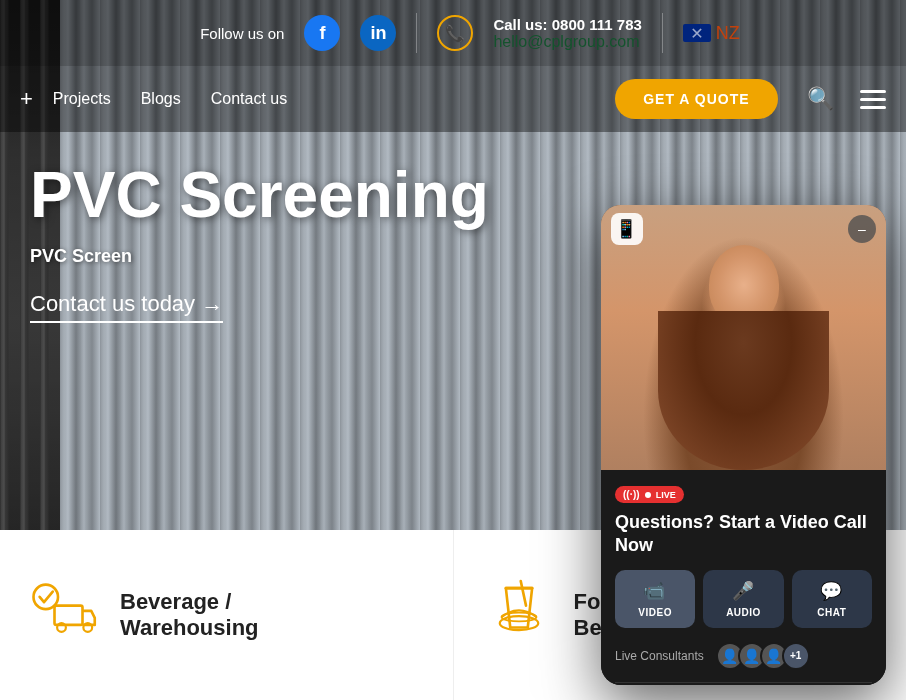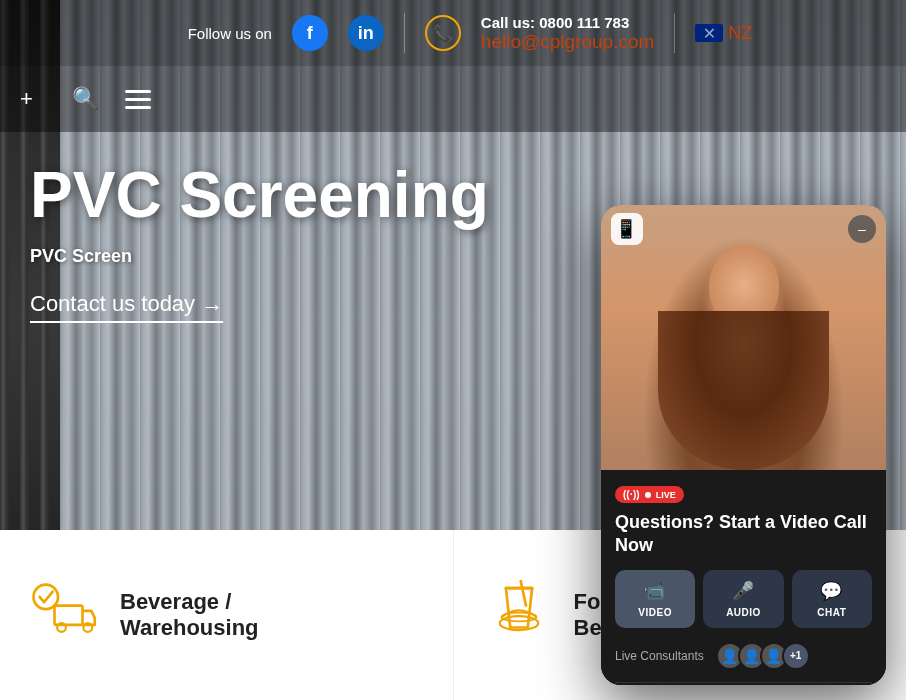--- a/index.html
+++ b/index.html
@@ -91,21 +91,21 @@
       border: 2px solid #f0a500;
       display: flex;
       align-items: center;
       justify-content: center;
       color: #f0a500;
       font-size: 16px;
     }
 
     .contact-text { display: flex; flex-direction: column; }
     .contact-text .phone { font-size: 15px; font-weight: bold; }
-    .contact-text .email { font-size: 19px; color: #c2410c; }
+    .contact-text .email { font-size: 16px; color: #14532d; }
 
     .nz-flag {
       display: flex;
       align-items: center;
       gap: 5px;
       color: #c2410c;
       font-size: 18px;
     }
 
     .flag-box {
@@ -520,20 +520,26 @@
   </div>
   <div class="divider-v"></div>
   <div class="nz-flag">
     <div class="flag-box"></div>
     <span>NZ</span>
   </div>
 </div>
 
 <div class="nav-bar">
   <span class="nav-plus">+</span>
+  <div class="nav-links">
+    <a class="nav-link">Projects</a>
+    <a class="nav-link">Blogs</a>
+    <a class="nav-link">Contact us</a>
+  </div>
+  <button class="get-quote-btn">GET A QUOTE</button>
   <div class="search-icon-wrap">🔍</div>
   <div class="hamburger-wrap">
     <div class="hamburger-line"></div>
     <div class="hamburger-line"></div>
     <div class="hamburger-line"></div>
   </div>
 </div>
 
 <div class="hero-content">
   <div class="hero-title">PVC Screening</div>

